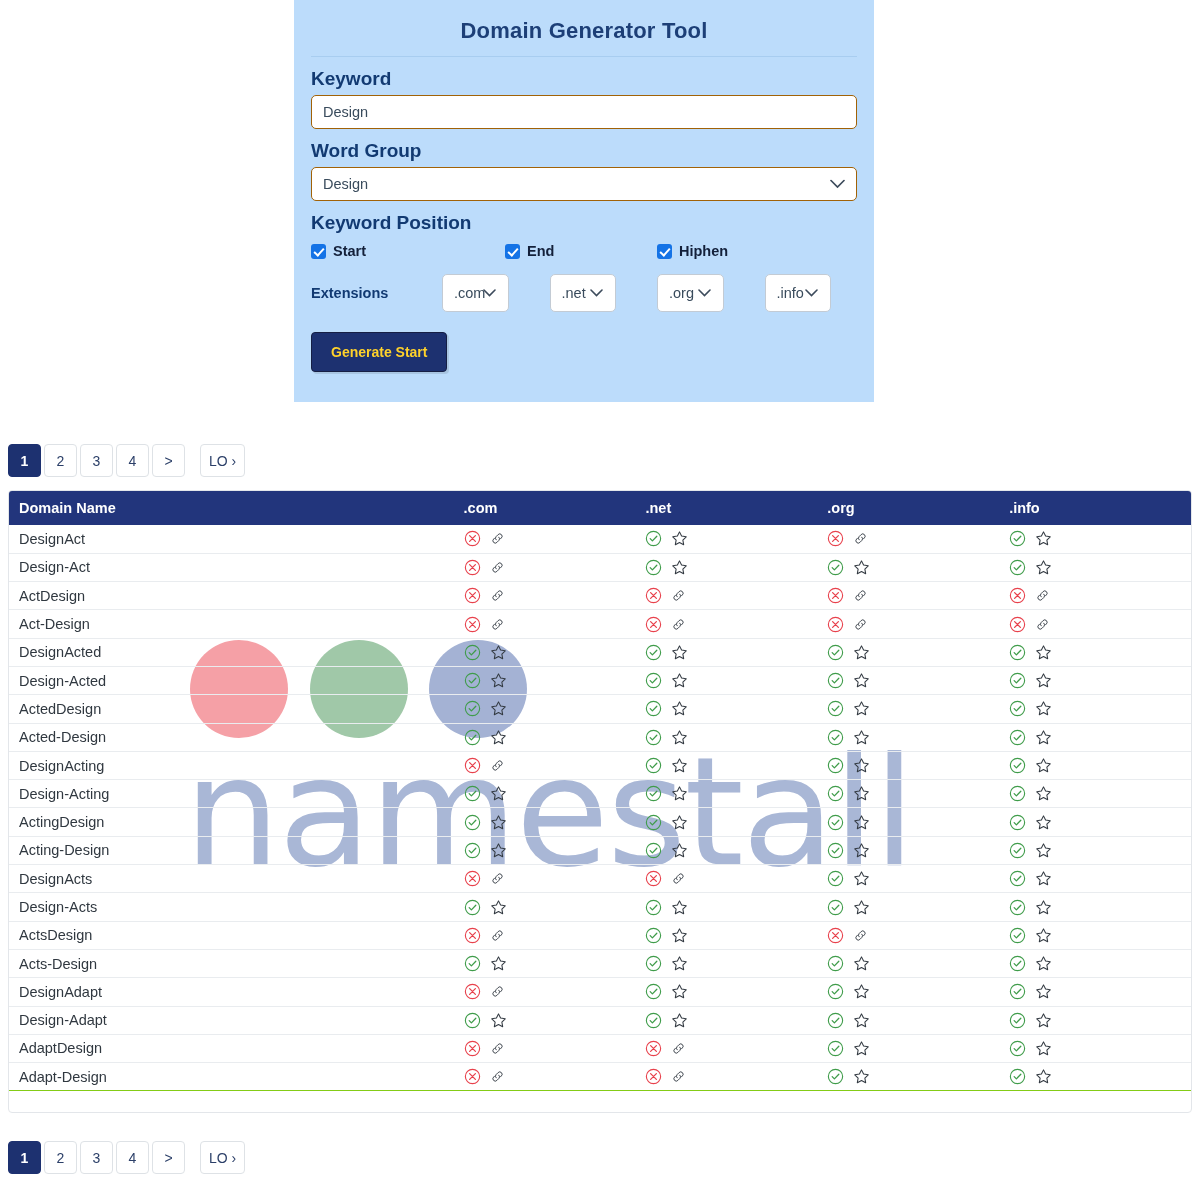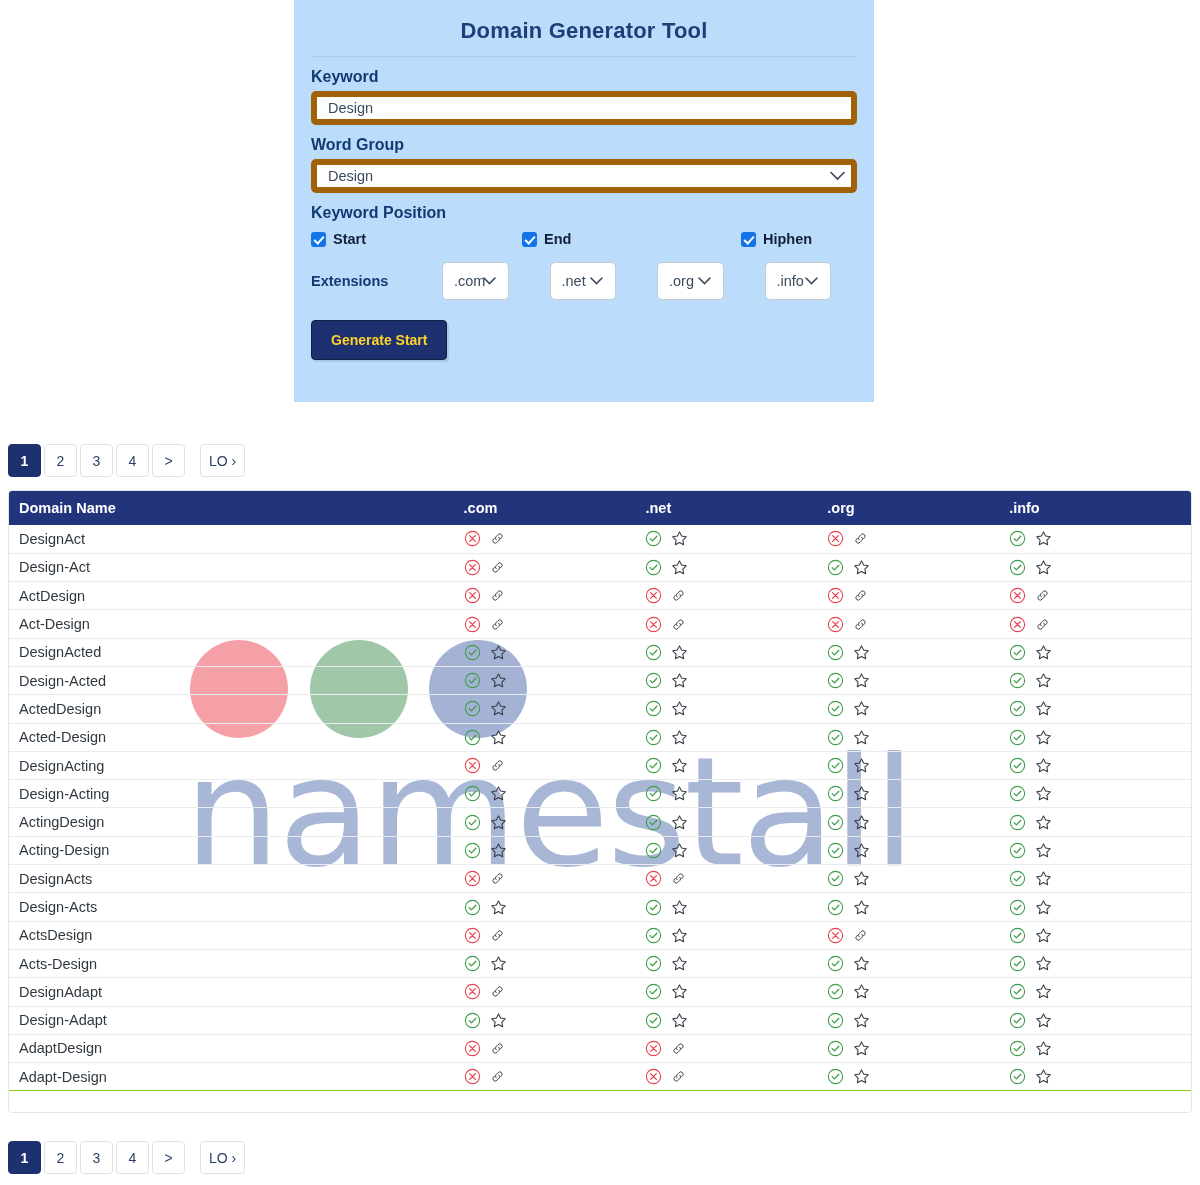--- a/index.html
+++ b/index.html
@@ -23,29 +23,29 @@
     color: #1d3f77;
     font-size: 22px;
     font-weight: bold;
     padding: 18px 0 12px 0;
     border-bottom: 1px solid #a8cdf0;
     letter-spacing: .2px;
   }
   .field-label {
     color: #123a72;
     font-weight: bold;
-    font-size: 16px;
+    font-size: 19px;
     margin: 11px 0 5px 0;
   }
   .txt-input, .sel-input {
     display: block;
     width: 100%;
     height: 34px;
     background: #fff;
-    border: 6px solid #a16207;
+    border: 1px solid #a16207;
     border-radius: 5px;
     padding: 0 11px;
     font-size: 14.5px;
     color: #394b5c;
     font-family: inherit;
     outline: none;
   }
   .sel-wrap { position: relative; }
   .chev {
     position: absolute;
@@ -57,22 +57,22 @@
   .chev svg { display: block; }
 
   
   .kp-row {
     display: flex;
     align-items: center;
     margin-top: 6px;
     height: 22px;
   }
   .kp-item { display: flex; align-items: center; }
-  .kp-item:nth-child(1) { width: 211px; }
-  .kp-item:nth-child(2) { width: 219px; }
+  .kp-item:nth-child(1) { width: 194px; }
+  .kp-item:nth-child(2) { width: 152px; }
   .cb {
     width: 15px; height: 15px;
     background: #1473e6;
     border-radius: 3px;
     position: relative;
     flex: 0 0 auto;
     margin-right: 7px;
   }
   .cb::after {
     content: "";

